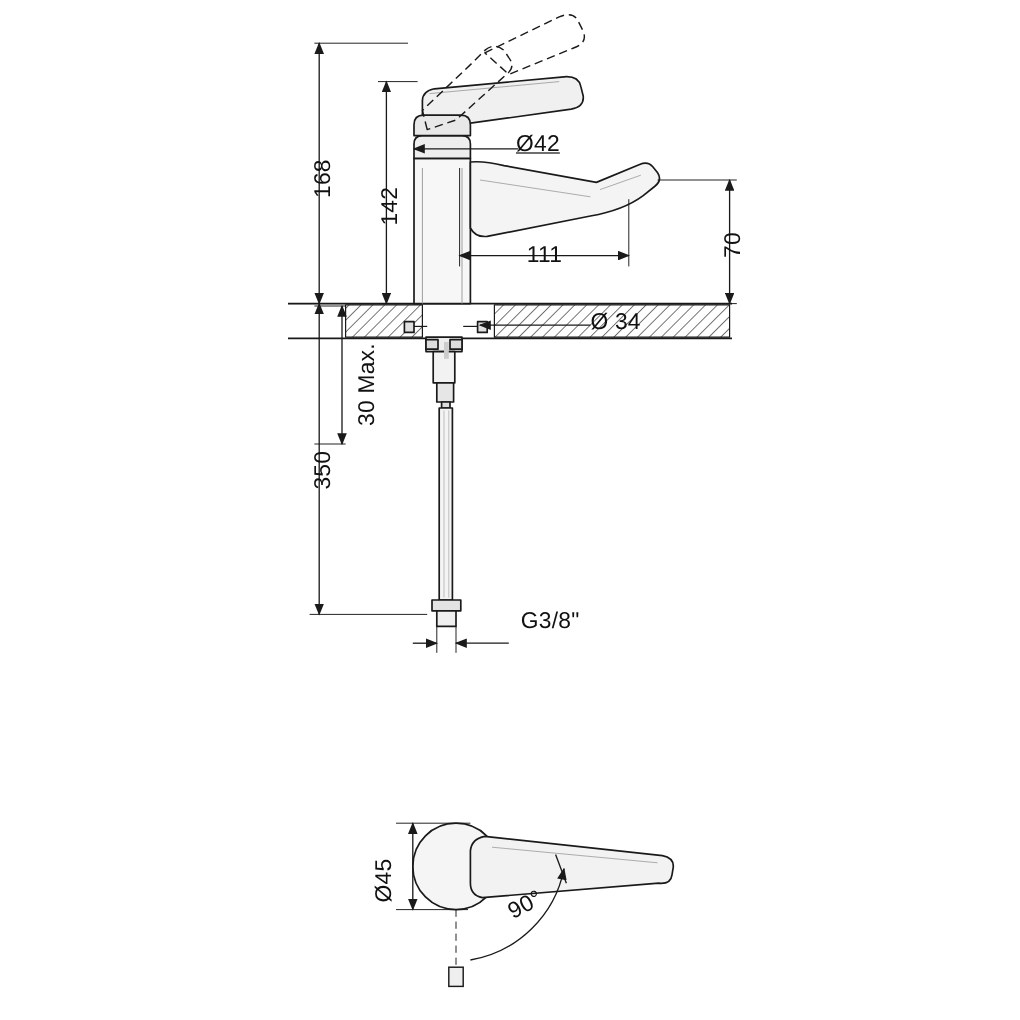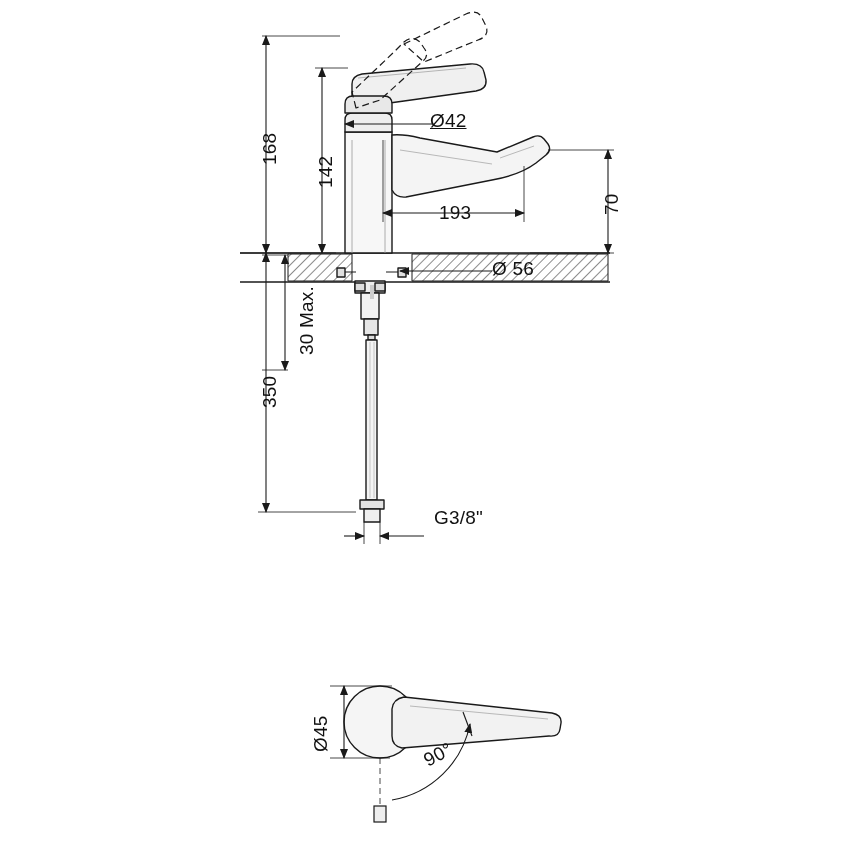--- a/index.html
+++ b/index.html
@@ -151,22 +151,22 @@
     <g stroke="#1a1a1a" fill="none">
       <line x1="330" y1="686" x2="392" y2="686" stroke-width="0.8"></line>
       <line x1="330" y1="758" x2="390" y2="758" stroke-width="0.8"></line>
       <line x1="344" y1="686" x2="344" y2="758" stroke-width="1.1" marker-start="url(#arrowStart)" marker-end="url(#arrowEnd)"></line>
     </g>
   </svg>
 
   <div class="dimtext vert" style="left:259px; top:165px;">168</div>
   <div class="dimtext vert" style="left:315px; top:188px;">142</div>
   <div class="dimtext vert" style="left:601px; top:215px;">70</div>
-  <div class="dimtext" style="left:439px; top:202px;">193</div>
+  <div class="dimtext" style="left:439px; top:202px;">111</div>
   <div class="dimtext" style="left:430px; top:110px;text-decoration:underline;">Ø42</div>
-  <div class="dimtext" style="left:492px; top:258px;">Ø 56</div>
+  <div class="dimtext" style="left:492px; top:258px;">Ø 34</div>
   <div class="dimtext vert" style="left:296px; top:355px;">30 Max.</div>
   <div class="dimtext vert" style="left:259px; top:408px;">350</div>
   <div class="dimtext" style="left:434px; top:507px;">G3/8"</div>
   <div class="dimtext vert" style="left:310px; top:752px;">Ø45</div>
   <div class="dimtext" style="left:420px; top:752px; transform:rotate(-28deg); transform-origin:0 0;">90°</div>
 
 </div>
 
 </body></html>

